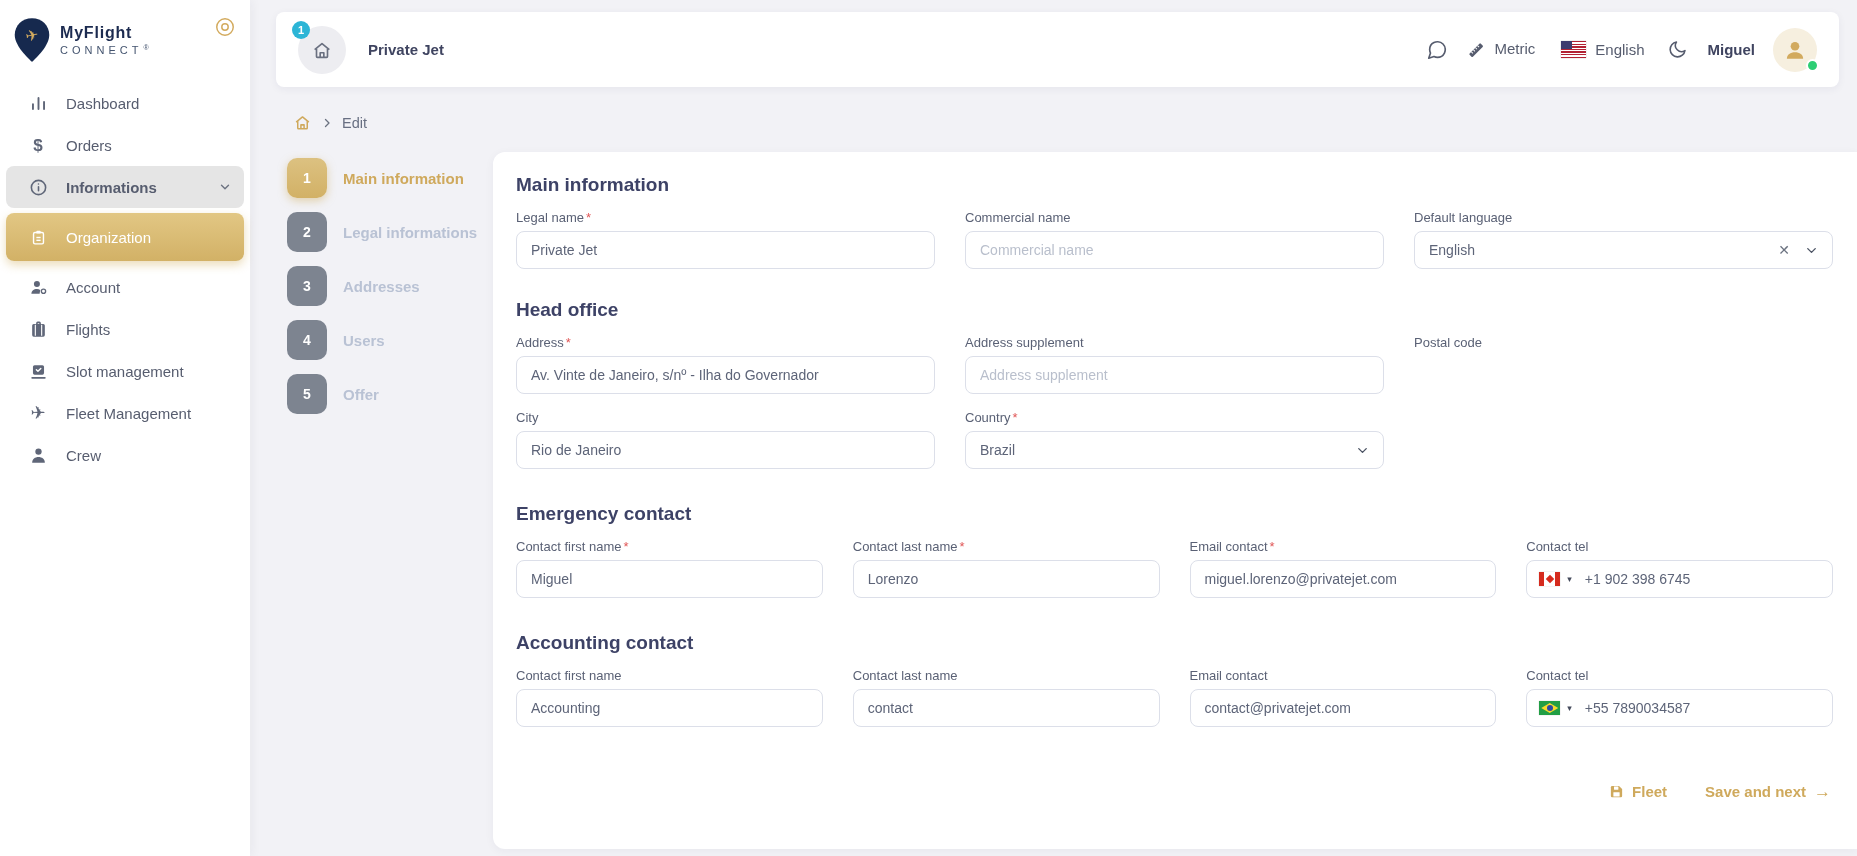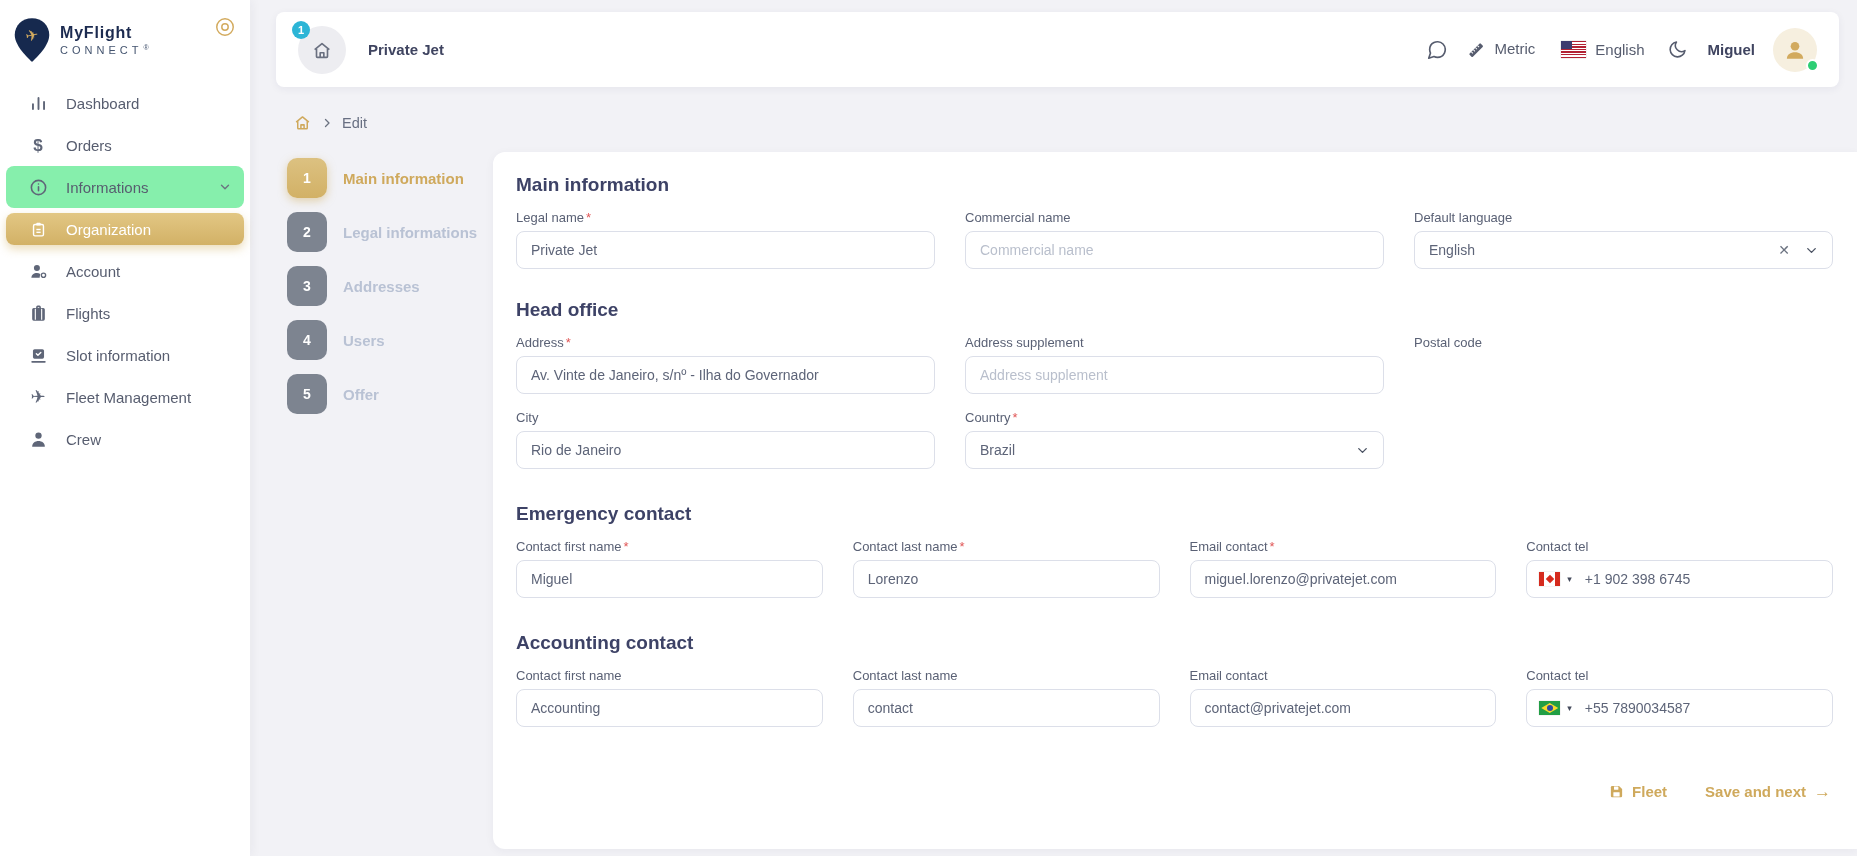--- a/index.html
+++ b/index.html
@@ -13,22 +13,22 @@
   .logo-row { position:relative; padding:14px 14px 0 12px; display:flex; align-items:center; height:66px; }
   .brand { margin-left:8px; }
   .brand-top { font-size:16px; font-weight:700; color:#1c2b50; letter-spacing:.8px; }
   .brand-bottom { font-size:11px; letter-spacing:4px; color:#44546f; margin-top:2px; display:flex; align-items:flex-start; }
   .brand-bottom sup { font-size:7px; letter-spacing:0; margin-left:1px; }
   .collapse-toggle { position:absolute; right:14px; top:16px; cursor:pointer; line-height:0; }
   .nav { list-style:none; margin-top:16px; }
   .nav li { height:42px; display:flex; align-items:center; padding-left:20px; margin:0 6px;
             color:#575d6f; font-size:15px; font-weight:500; border-radius:8px; cursor:pointer; }
   .nav li .ico { width:24px; display:flex; justify-content:center; align-items:center; margin-right:16px; color:#5f6678; }
-  .nav li.expanded { background:#86efac; }
-  .nav li.active { height:32px; margin:5px 6px; color:#fff;
+  .nav li.expanded { background:#e5e5e5;font-weight:bold; }
+  .nav li.active { height:48px; margin:5px 6px; color:#fff;
                    background:linear-gradient(180deg,#e2c784,#d2b166);
                    box-shadow:0 4px 10px rgba(210,177,102,.45); }
   .nav li.active .ico { color:#fff; }
   .glyph-icon { font-size:17px; font-weight:700; line-height:1; }
   .plane-glyph { font-size:18px; font-weight:400; }
   .chev-right-auto { margin-left:auto; margin-right:12px; color:#6b7280; line-height:0; }
 
   
   .topbar { position:absolute; left:276px; top:12px; width:1563px; height:75px; background:#fff;
             border-radius:8px; box-shadow:0 2px 8px rgba(40,40,80,.06); display:flex; align-items:center; z-index:2; }
@@ -202,21 +202,21 @@
         <span>Flights</span>
       </li>
       <li>
         <span class="ico">
           <svg width="19" height="19" viewBox="0 0 24 24" fill="currentColor">
               <rect x="5" y="4" width="14" height="12" rx="2"></rect>
               <path d="M9.3 9.8l2 2 3.6-3.6" stroke="#fff" stroke-width="1.8" fill="none" stroke-linecap="round" stroke-linejoin="round"></path>
               <path d="M4 20h16" stroke="currentColor" stroke-width="2.2" stroke-linecap="round" fill="none"></path>
             </svg>
         </span>
-        <span>Slot information</span>
+        <span>Slot management</span>
       </li>
       <li>
         <span class="ico">
             <span class="glyph-icon plane-glyph">✈</span>
           </span>
         <span>Fleet Management</span>
       </li>
       <li>
         <span class="ico">
           <svg width="19" height="19" viewBox="0 0 24 24" fill="currentColor">

